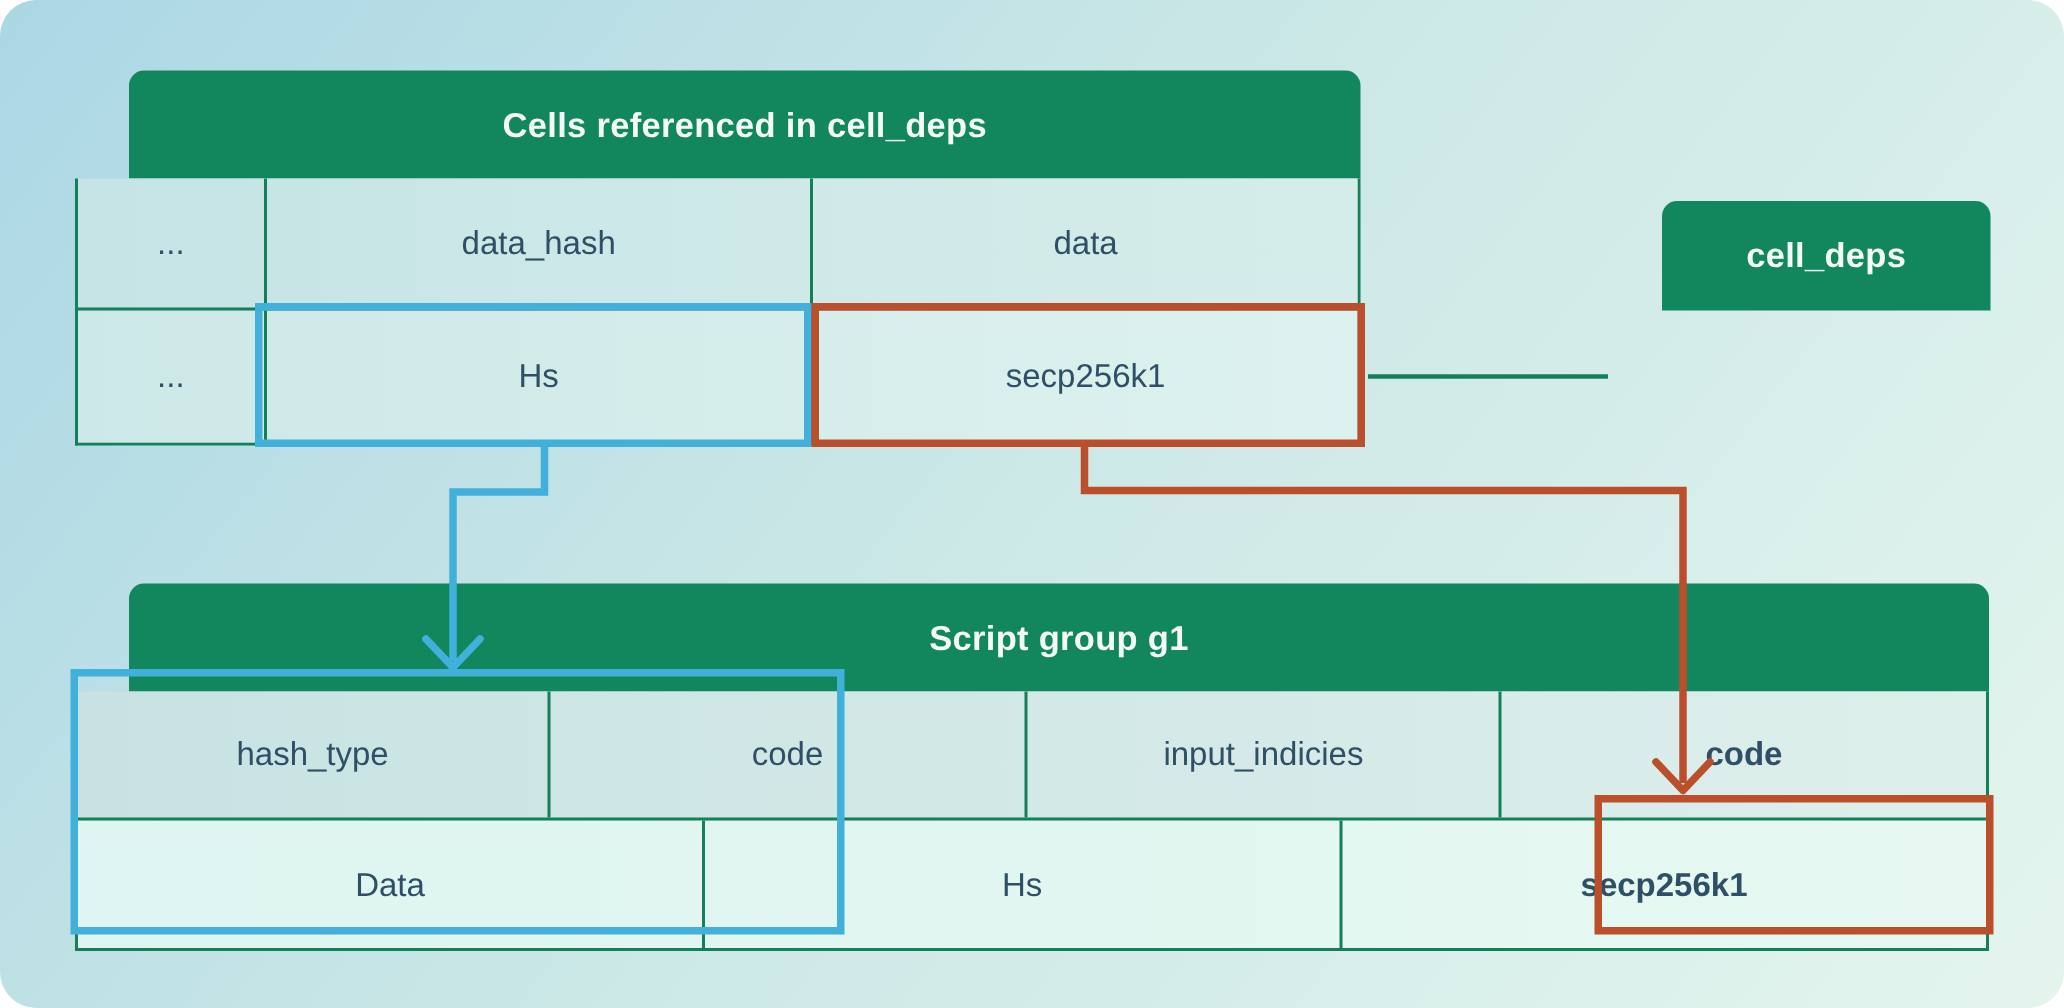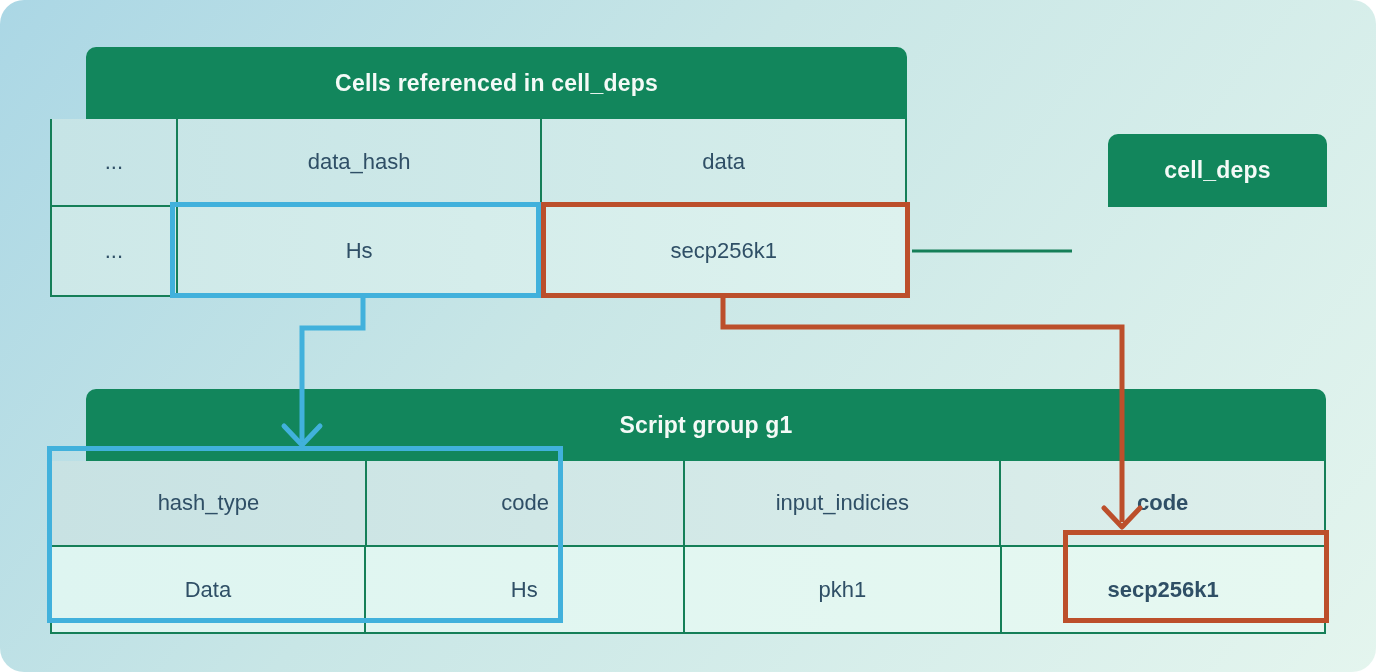--- a/index.html
+++ b/index.html
@@ -103,21 +103,20 @@
     <div class="rows">
       <div class="row hdr">
         <div class="cell c0">hash_type</div>
         <div class="cell c2">code</div>
         <div class="cell c3">input_indicies</div>
         <div class="cell c4">code</div>
       </div>
       <div class="row dat">
         <div class="cell c0">Data</div>
         <div class="cell c1">Hs</div>
-        <div class="cell c2">pkh1</div>
         <div class="cell c4">secp256k1</div>
       </div>
     </div>
   </div>
 
   <div class="hl blue hl-top-blue"></div>
   <div class="hl red hl-top-red"></div>
   <div class="hl blue hl-bot-blue"></div>
   <div class="hl red hl-bot-red"></div>
 

